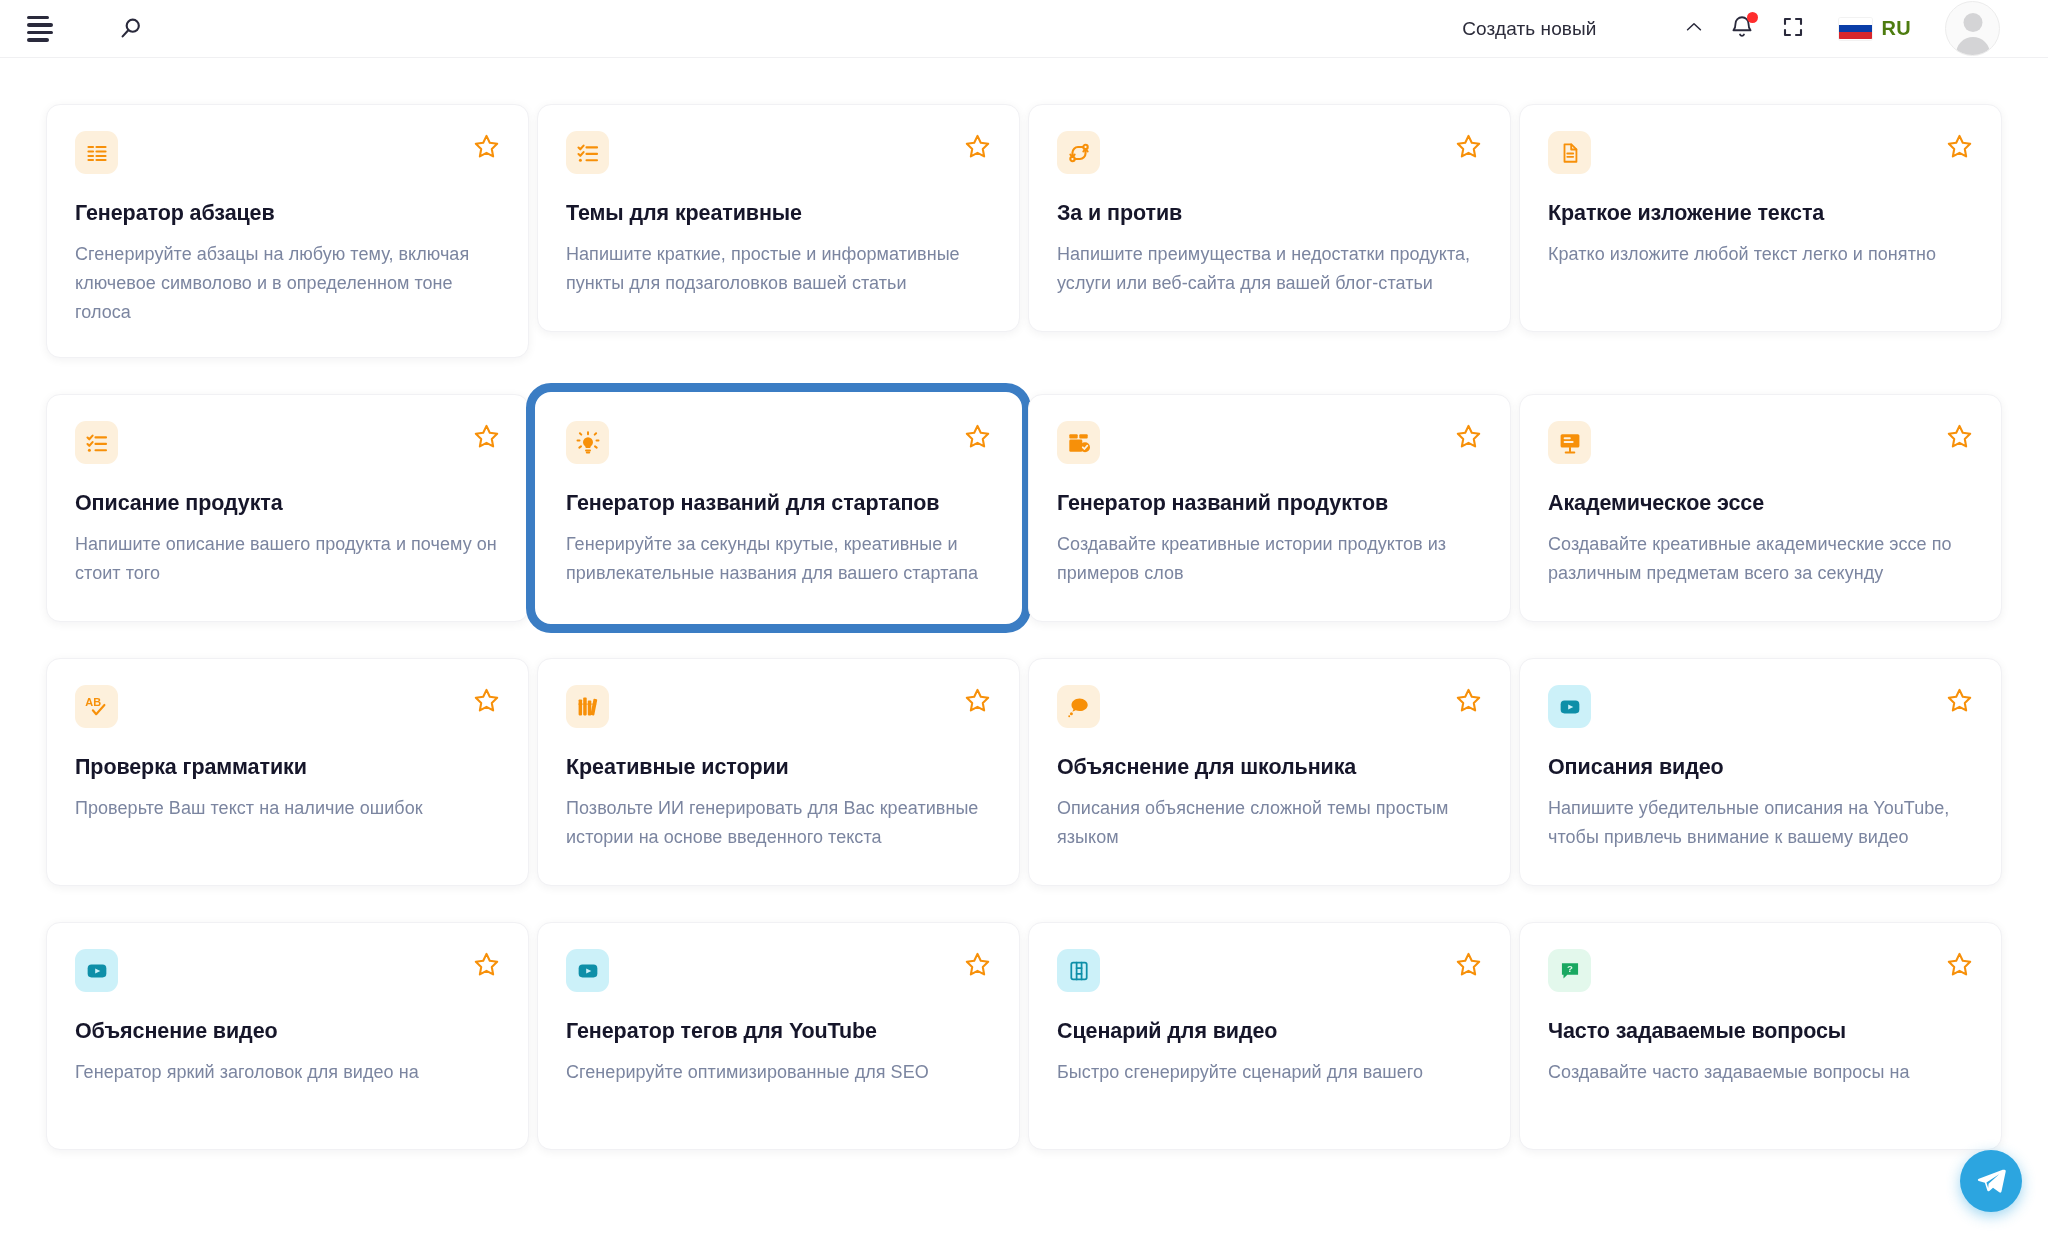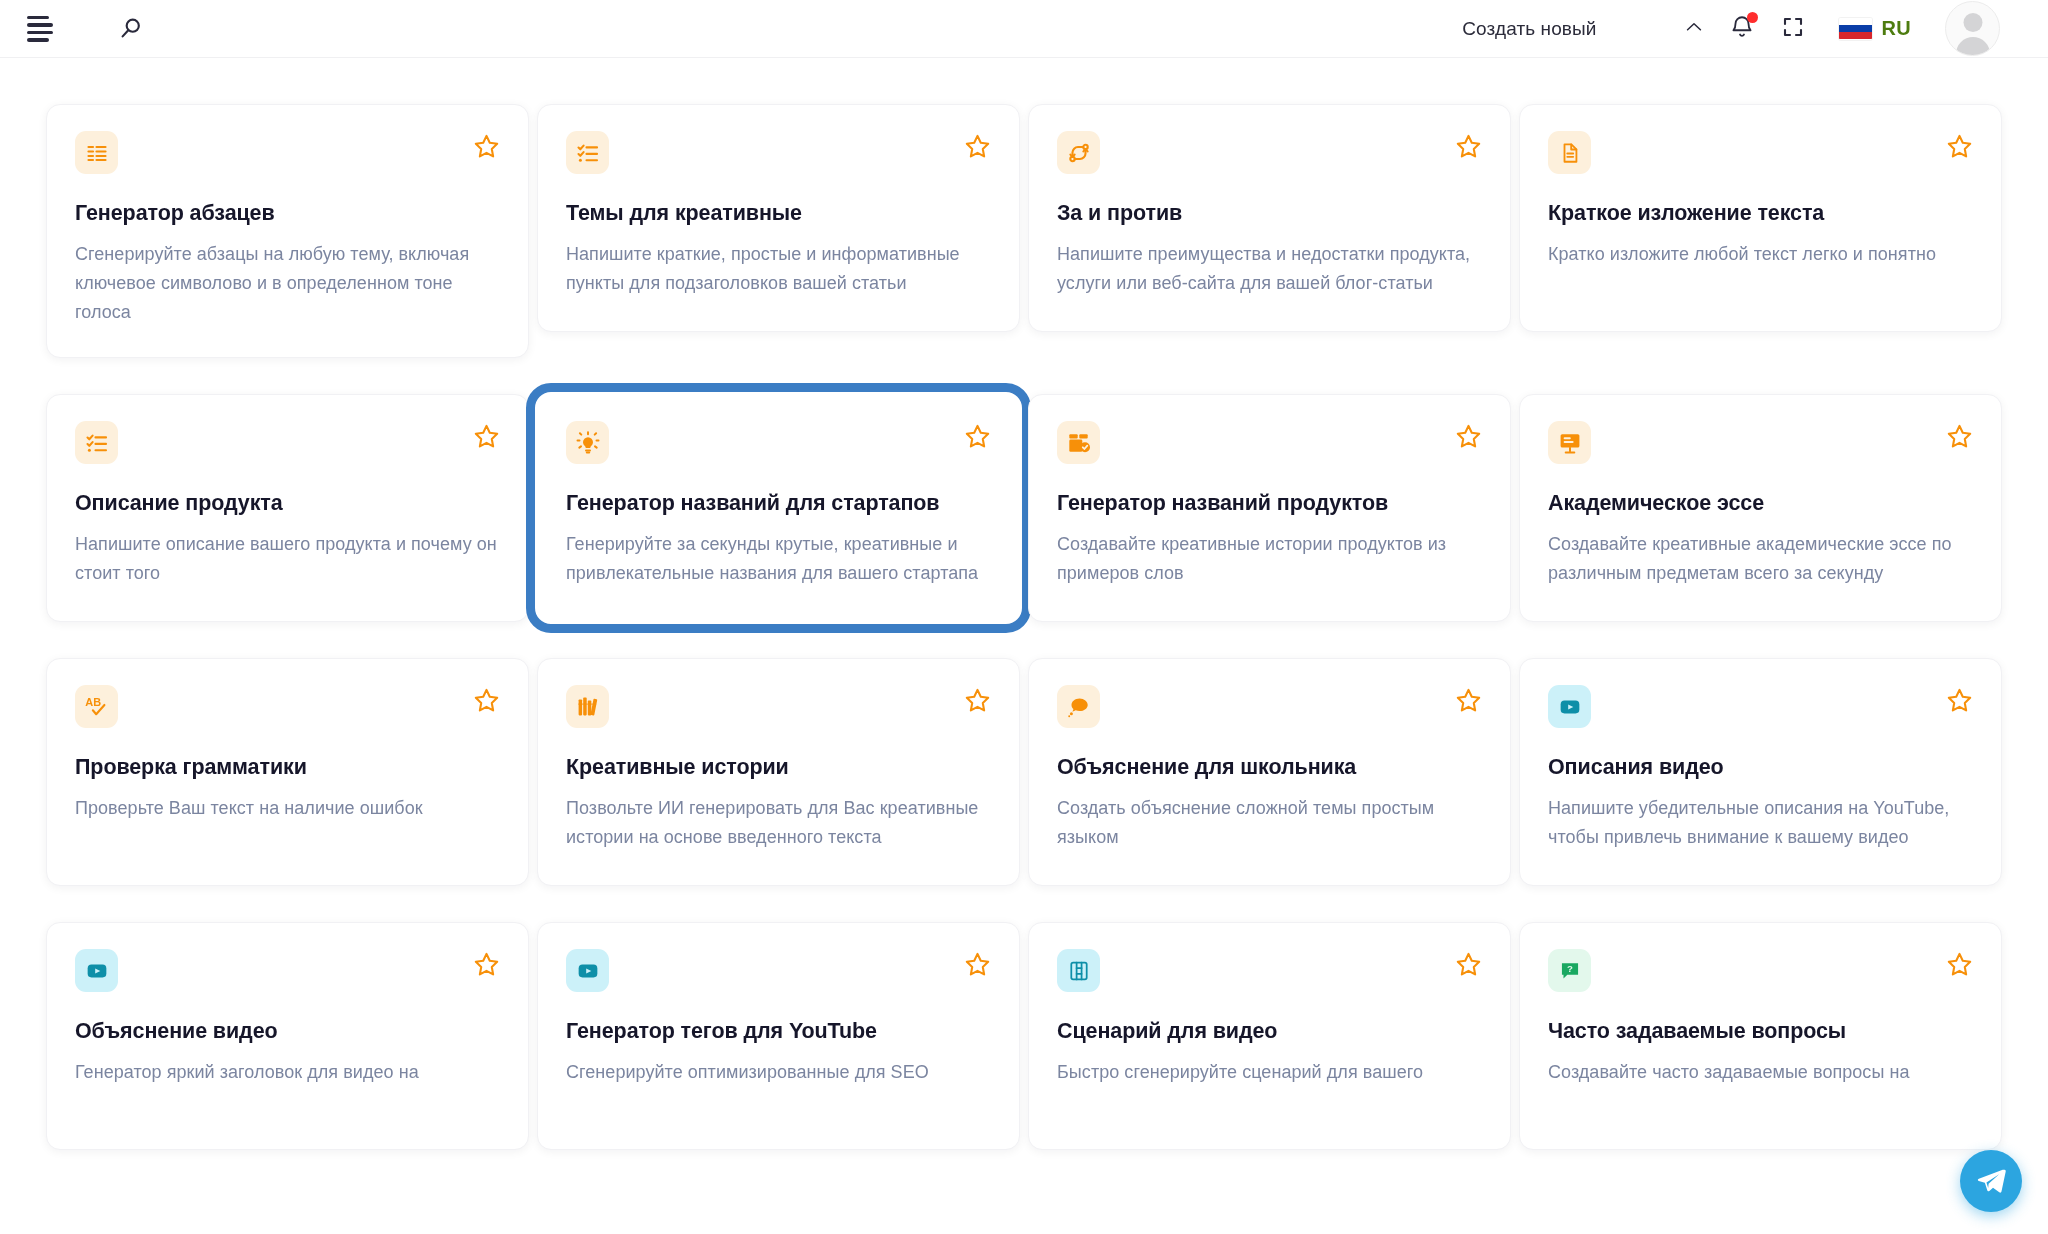--- a/index.html
+++ b/index.html
@@ -438,21 +438,21 @@
         <path d="M12.6 3.4c-4.5 0-8.1 2.9-8.1 6.5 0 1.6.7 3.1 1.9 4.2-.2 1.4-1 2.4-1 2.4s2.1-.3 3.3-1.2c1.2.5 2.5.8 3.9.8 4.5 0 8.1-2.9 8.1-6.2s-3.6-6.5-8.1-6.5z"></path>
         <circle cx="4.4" cy="18.7" r="1.5"></circle>
                 <circle cx="2.2" cy="21.3" r=".95"></circle>
               </svg>
             </span>
         <span class="star"><svg width="27" height="27" viewBox="0 0 24 24" fill="none" stroke="#f79009" stroke-width="1.85" stroke-linecap="round" stroke-linejoin="round">
   <polygon points="12,2.6 14.9,8.7 21.5,9.6 16.7,14.2 17.9,20.8 12,17.7 6.1,20.8 7.3,14.2 2.5,9.6 9.1,8.7"></polygon>
               </svg></span>
       </div>
       <div class="card-title">Объяснение для школьника</div>
-      <div class="card-desc">Создать объяснение сложной темы простым языком</div>
+      <div class="card-desc">Описания объяснение сложной темы простым языком</div>
     </div>
       </div>
       <div class="cell">
     <div class="card">
       <div class="card-top">
         <span class="ic cyan">
               <svg width="22" height="22" viewBox="0 0 24 24" fill="currentColor" stroke="none">
         <rect x="1.8" y="5" width="20.4" height="14" rx="4.2"></rect>
         <polygon points="10,9.2 15.6,12 10,14.8" fill="#ccf1f9"></polygon>
               </svg>

